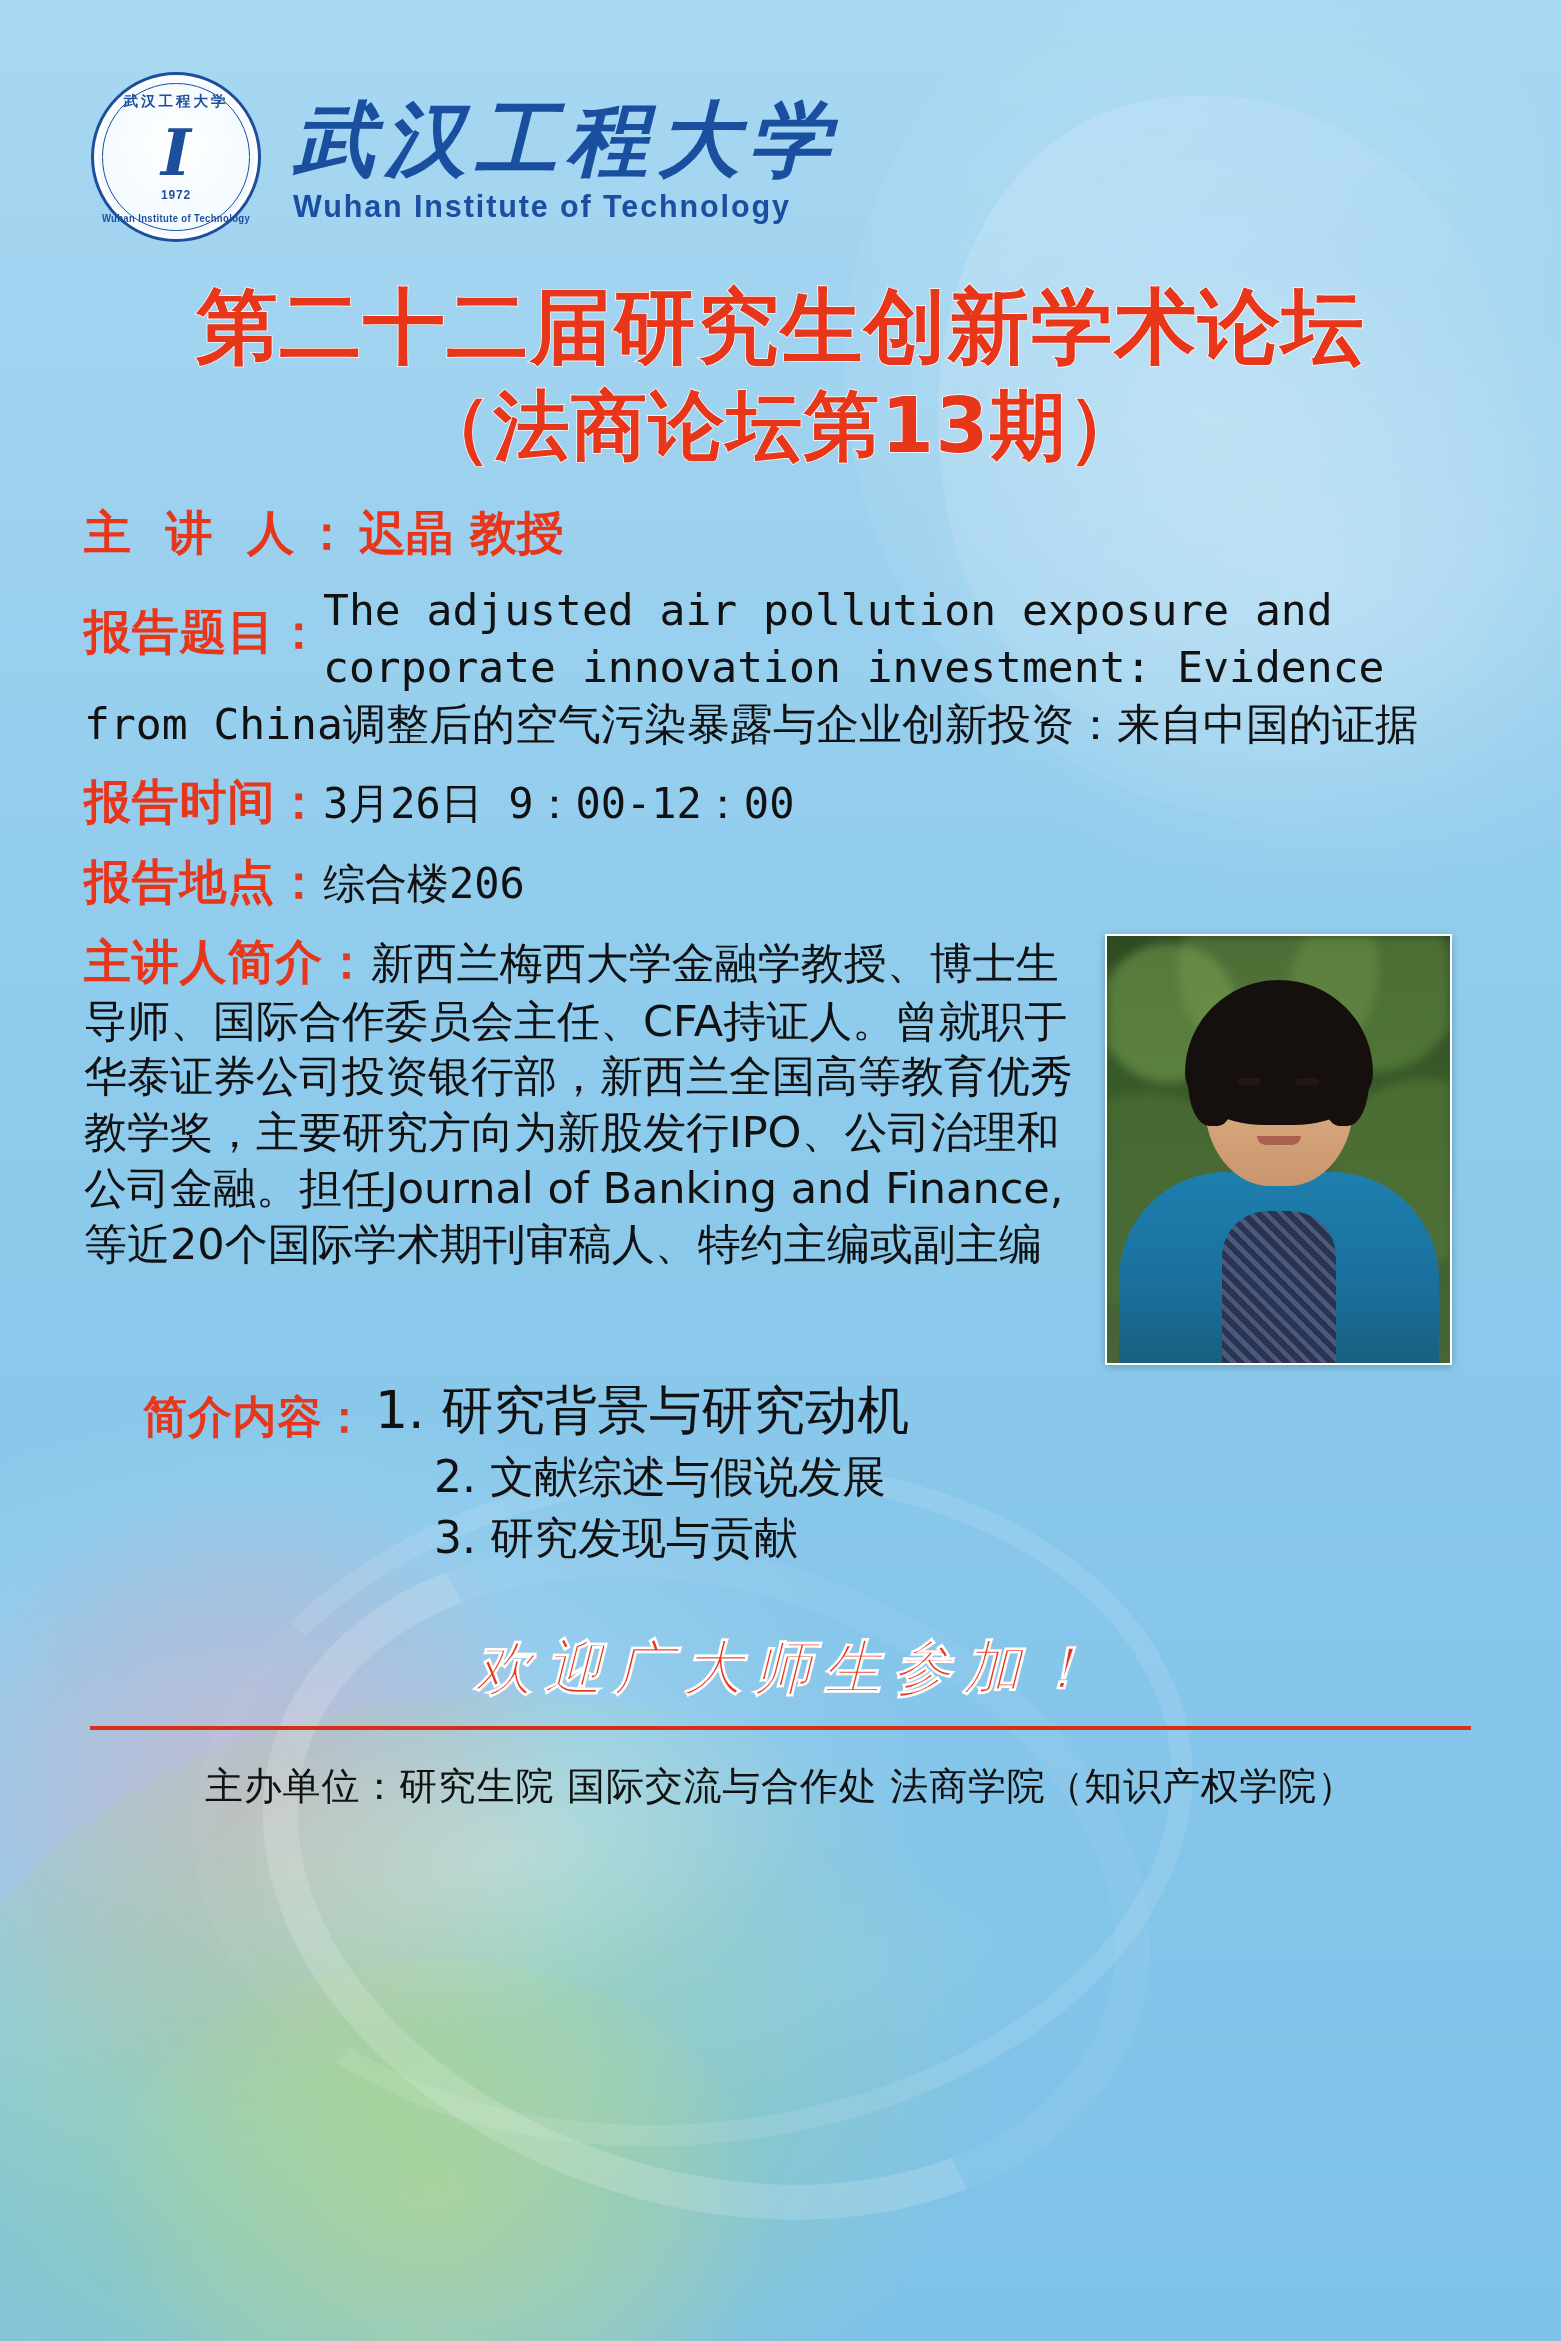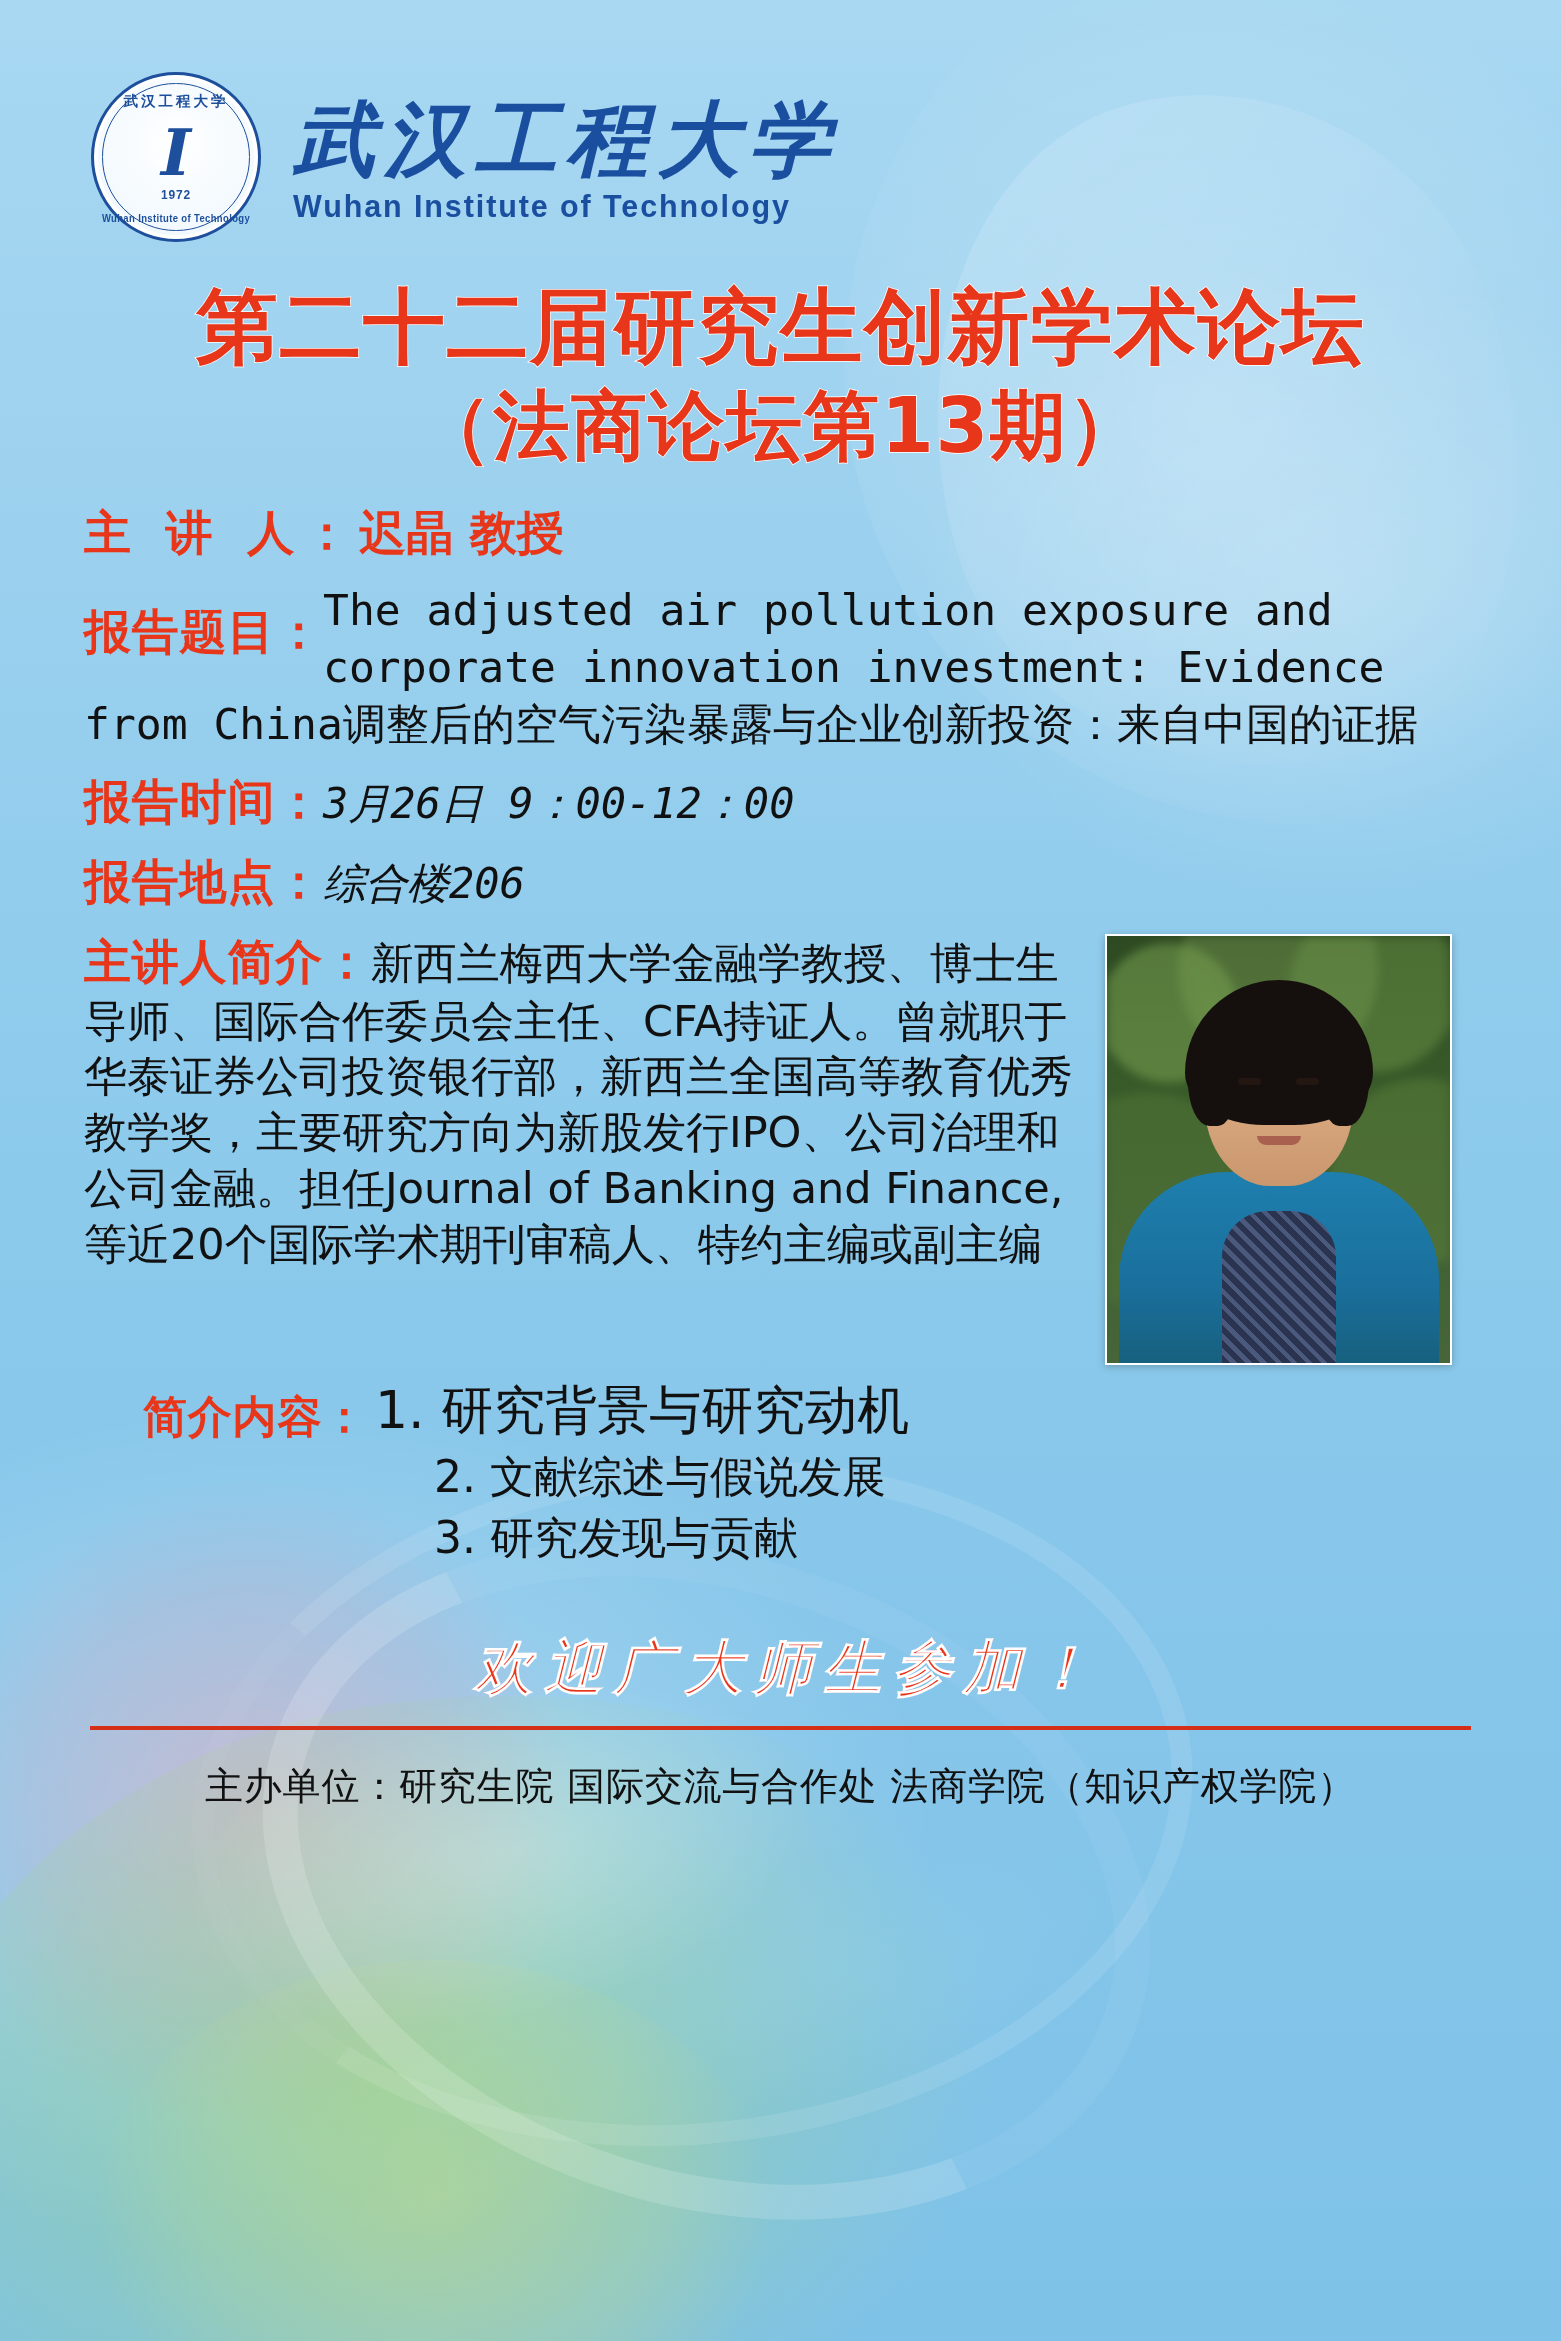--- a/index.html
+++ b/index.html
@@ -269,21 +269,20 @@
     font-size: 43px;
     font-family: "DejaVu Sans Mono", monospace;
     color: #111111;
     line-height: 1.33;
   }
 
   .time-row .value,
   .place-row .value {
     font-family: "DejaVu Sans Mono", monospace;
     font-size: 42px;
-    font-style: italic;
   }
 
   
   .bio-wrap {
     position: relative;
     margin-top: 4.6px;
   }
   .photo {
     float: right;
     width: 343px;

